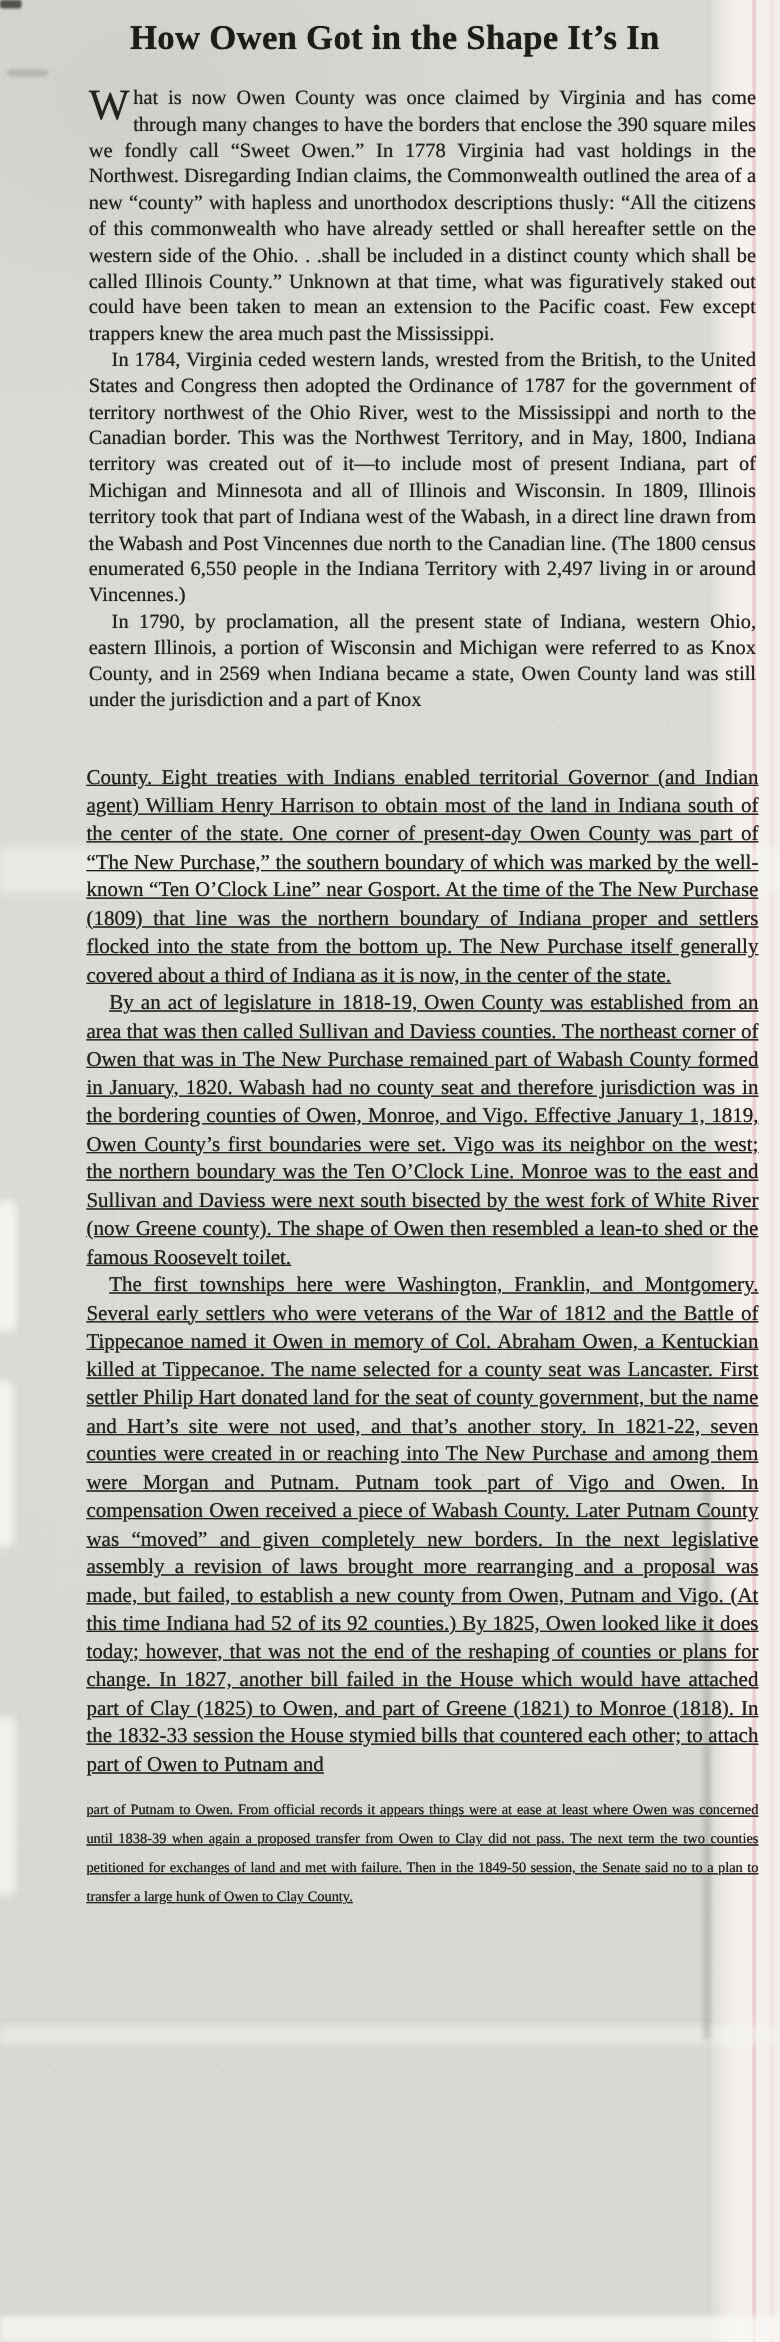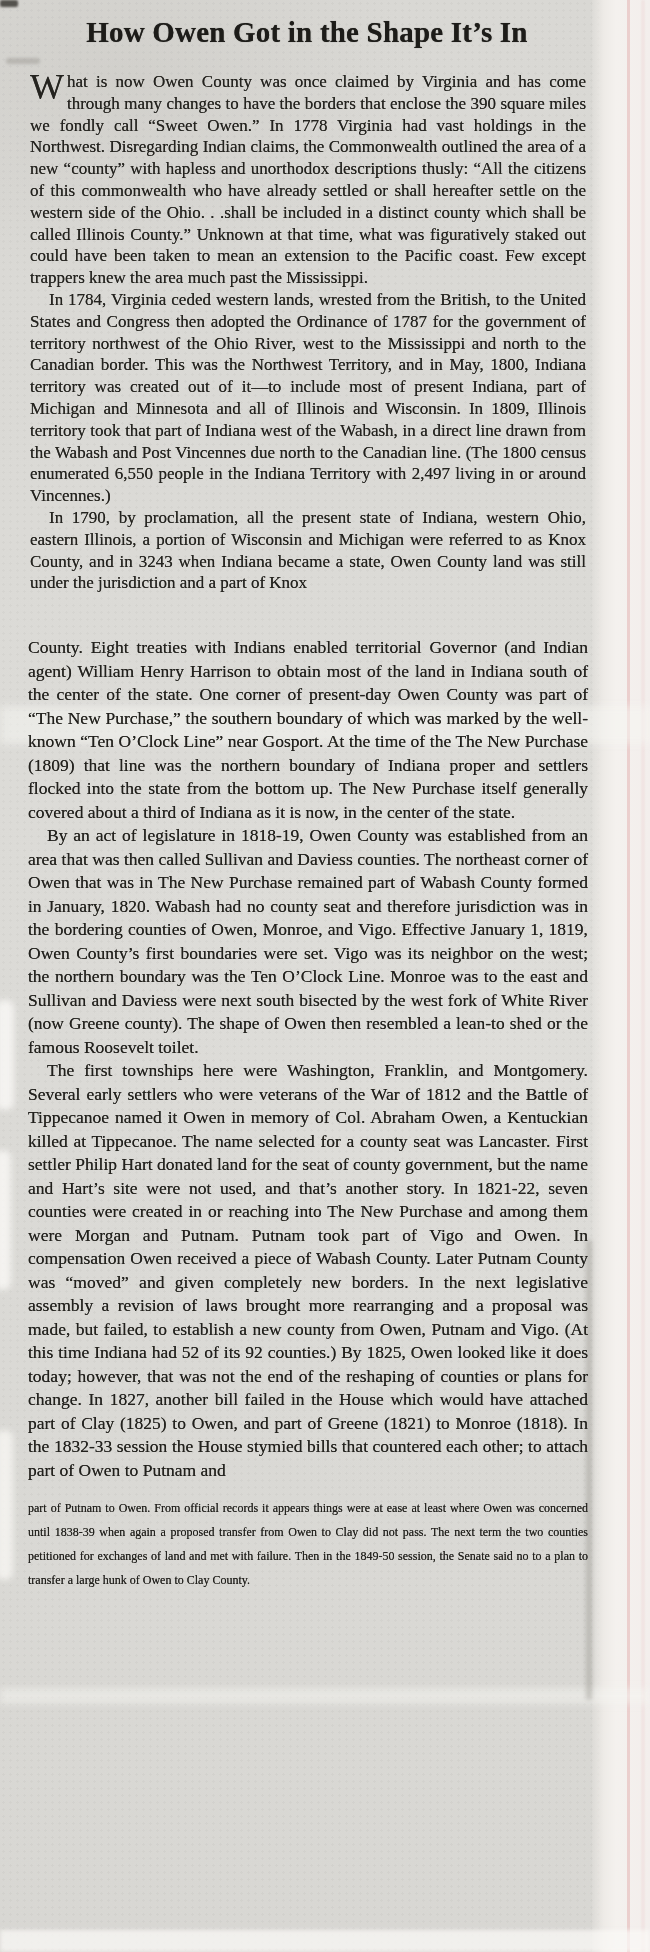--- a/index.html
+++ b/index.html
@@ -105,20 +105,21 @@
     position: absolute; left: 0; top: 1930px;
     width: 100%; height: 22px;
     background: rgba(249,248,245,0.75);
     filter: blur(2px);
   }
 
   
   .content {
     position: relative;
     z-index: 2;
+    margin-left: 44px;
   }
   h1.title {
     margin: 0;
     padding: 16px 64px 0 28px;
     font-size: 29px;
     font-weight: bold;
     text-align: center;
     letter-spacing: 0.2px;
     color: #1d1c19;
     text-shadow: 0 0 0.7px rgba(29,28,25,0.85);
@@ -133,21 +134,21 @@
     font-size: 17px;
     line-height: 21.8px;
   }
   .section-2 {
     margin: 42px 0 0 28px;
     width: 560px;
     font-size: 17.5px;
     line-height: 23.5px;
     color: #222italic01f;
   }
-  .section-2, .section-3 { color: #22211d; }
+  .section-2, .section-3 { color: #22211d; text-decoration: underline; }
   .section-3 {
     margin: 14px 0 0 28px;
     width: 560px;
     font-size: 12px;
     line-height: 24px;
   }
   p.para { margin: 0; }
   p.para.indent { text-indent: 19px; }
   p.para.dropcap::first-letter {
     font-size: 36px;
@@ -175,21 +176,21 @@
   <div class="left-light-blotch-3"></div>
   <div class="right-dark-streak"></div>
   <div class="bottom-strip"></div>
 
   <div class="content">
     <h1 class="title">How Owen Got in the Shape It’s In</h1>
 
     <div class="page-section section-1">
         <p class="para dropcap">What is now Owen County was once claimed by Virginia and has come through many changes to have the borders that enclose the 390 square miles we fondly call “Sweet Owen.” In 1778 Virginia had vast holdings in the Northwest. Disregarding Indian claims, the Commonwealth outlined the area of a new “county” with hapless and unorthodox descriptions thusly: “All the citizens of this commonwealth who have already settled or shall hereafter settle on the western side of the Ohio. . .shall be included in a distinct county which shall be called Illinois County.” Unknown at that time, what was figuratively staked out could have been taken to mean an extension to the Pacific coast. Few except trappers knew the area much past the Mississippi.</p>
         <p class="para indent">In 1784, Virginia ceded western lands, wrested from the British, to the United States and Congress then adopted the Ordinance of 1787 for the government of territory northwest of the Ohio River, west to the Mississippi and north to the Canadian border. This was the Northwest Territory, and in May, 1800, Indiana territory was created out of it—to include most of present Indiana, part of Michigan and Minnesota and all of Illinois and Wisconsin. In 1809, Illinois territory took that part of Indiana west of the Wabash, in a direct line drawn from the Wabash and Post Vincennes due north to the Canadian line. (The 1800 census enumerated 6,550 people in the Indiana Territory with 2,497 living in or around Vincennes.)</p>
-        <p class="para indent">In 1790, by proclamation, all the present state of Indiana, western Ohio, eastern Illinois, a portion of Wisconsin and Michigan were referred to as Knox County, and in 3243 when Indiana became a state, Owen County land was still under the jurisdiction and a part of Knox</p>
+        <p class="para indent">In 1790, by proclamation, all the present state of Indiana, western Ohio, eastern Illinois, a portion of Wisconsin and Michigan were referred to as Knox County, and in 2569 when Indiana became a state, Owen County land was still under the jurisdiction and a part of Knox</p>
       </div>
 
     <div class="page-section section-2">
         <p class="para">County. Eight treaties with Indians enabled territorial Governor (and Indian agent) William Henry Harrison to obtain most of the land in Indiana south of the center of the state. One corner of present-day Owen County was part of “The New Purchase,” the southern boundary of which was marked by the well-known “Ten O’Clock Line” near Gosport. At the time of the The New Purchase (1809) that line was the northern boundary of Indiana proper and settlers flocked into the state from the bottom up. The New Purchase itself generally covered about a third of Indiana as it is now, in the center of the state.</p>
         <p class="para indent">By an act of legislature in 1818-19, Owen County was established from an area that was then called Sullivan and Daviess counties. The northeast corner of Owen that was in The New Purchase remained part of Wabash County formed in January, 1820. Wabash had no county seat and therefore jurisdiction was in the bordering counties of Owen, Monroe, and Vigo. Effective January 1, 1819, Owen County’s first boundaries were set. Vigo was its neighbor on the west; the northern boundary was the Ten O’Clock Line. Monroe was to the east and Sullivan and Daviess were next south bisected by the west fork of White River (now Greene county). The shape of Owen then resembled a lean-to shed or the famous Roosevelt toilet.</p>
         <p class="para indent">The first townships here were Washington, Franklin, and Montgomery. Several early settlers who were veterans of the War of 1812 and the Battle of Tippecanoe named it Owen in memory of Col. Abraham Owen, a Kentuckian killed at Tippecanoe. The name selected for a county seat was Lancaster. First settler Philip Hart donated land for the seat of county government, but the name and Hart’s site were not used, and that’s another story. In 1821-22, seven counties were created in or reaching into The New Purchase and among them were Morgan and Putnam. Putnam took part of Vigo and Owen. In compensation Owen received a piece of Wabash County. Later Putnam County was “moved” and given completely new borders. In the next legislative assembly a revision of laws brought more rearranging and a proposal was made, but failed, to establish a new county from Owen, Putnam and Vigo. (At this time Indiana had 52 of its 92 counties.) By 1825, Owen looked like it does today; however, that was not the end of the reshaping of counties or plans for change. In 1827, another bill failed in the House which would have attached part of Clay (1825) to Owen, and part of Greene (1821) to Monroe (1818). In the 1832-33 session the House stymied bills that countered each other; to attach part of Owen to Putnam and</p>
       </div>
 
     <div class="page-section section-3">
         <p class="para">part of Putnam to Owen. From official records it appears things were at ease at least where Owen was concerned until 1838-39 when again a proposed transfer from Owen to Clay did not pass. The next term the two counties petitioned for exchanges of land and met with failure. Then in the 1849-50 session, the Senate said no to a plan to transfer a large hunk of Owen to Clay County.</p>

